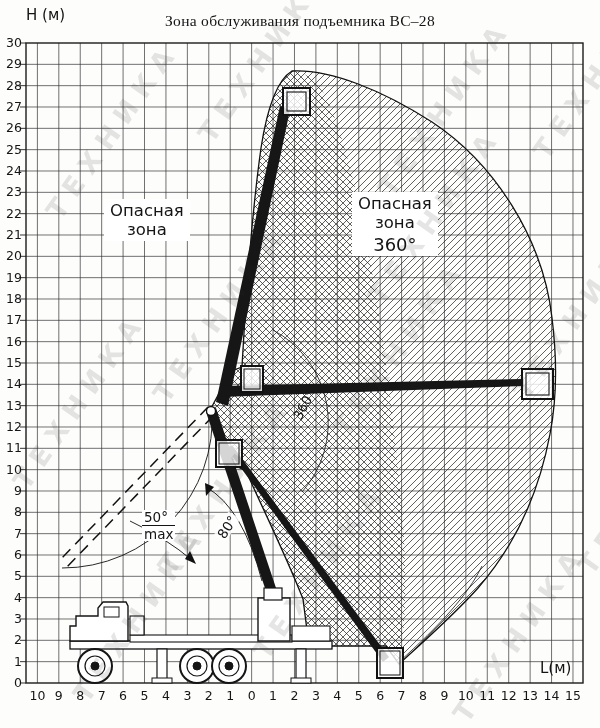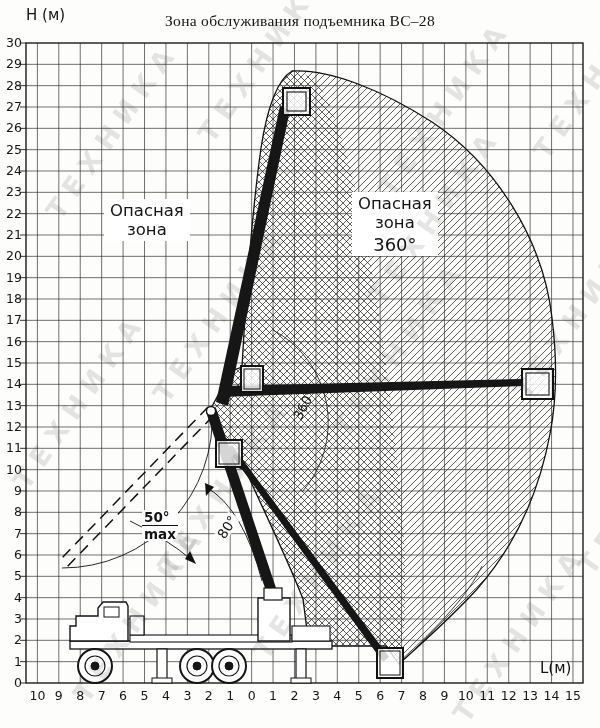--- a/index.html
+++ b/index.html
@@ -283,21 +283,21 @@
     <div>Опасная</div>
     <div>зона</div>
   </div>
 
   <div class="lbl zone-label" style="left:352px;top:192px;">
     <div>Опасная</div>
     <div>зона</div>
     <div class="big">360°</div>
   </div>
 
-  <div class="lbl angle" style="left:142px;top:510px;text-align:left;font-weight:bold;">
+  <div class="lbl angle" style="left:142px;top:510px;text-align:left;">
     <div class="frac">50°</div>
     <div class="sub">max</div>
   </div>
 
   <div class="lbl angle rot80" style="left:213px;top:520px;">80°</div>
 
   <div class="lbl angle rot360" style="left:289px;top:398px;">360°</div>
 
   <div id="wm-layer">
       <div class="wm" style="left: 8px; top: 115px;">ТЕХНИКА</div>

